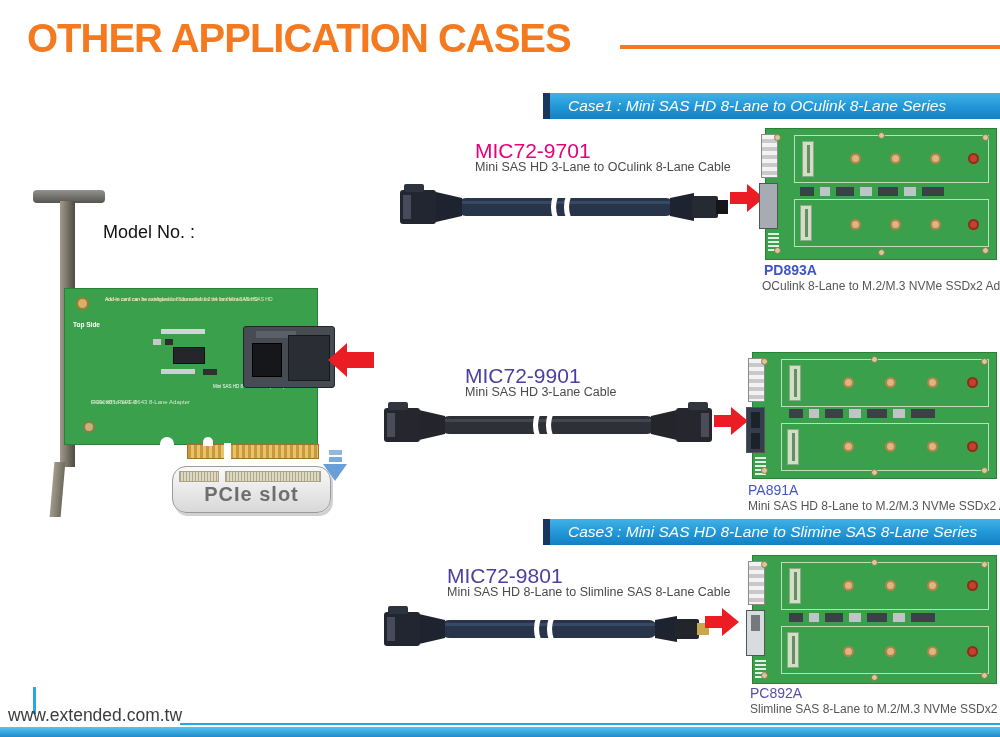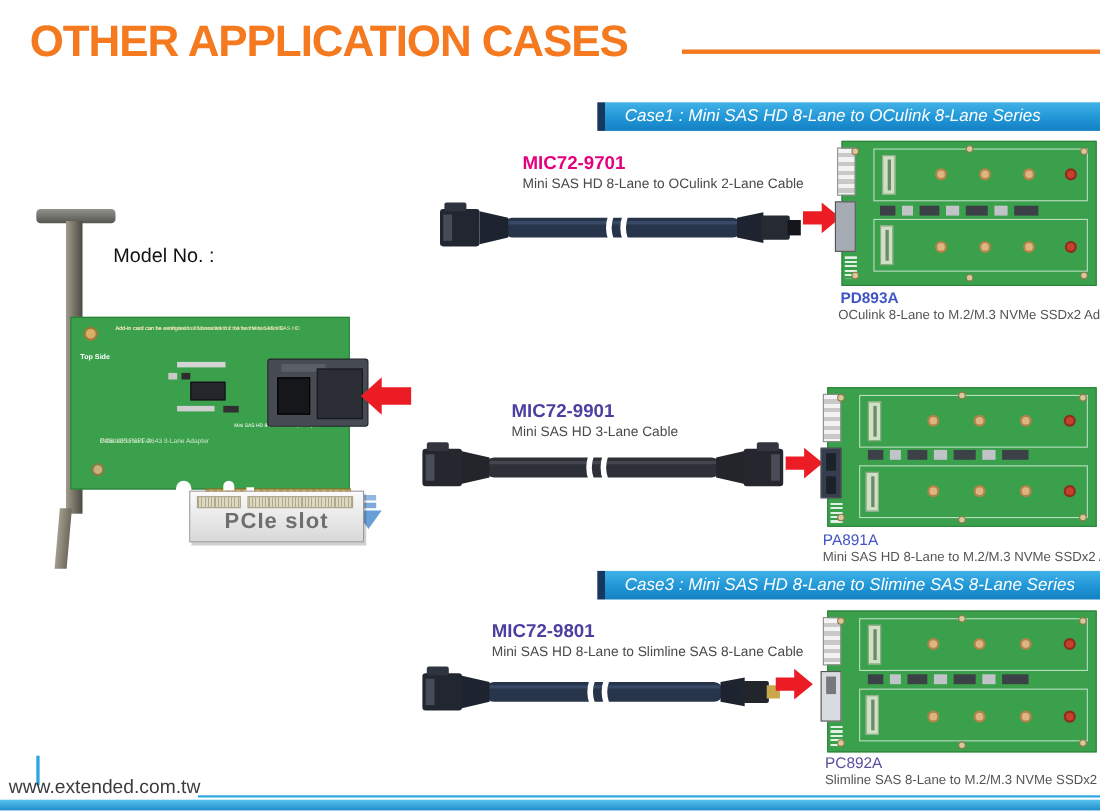--- a/index.html
+++ b/index.html
@@ -12,21 +12,21 @@
   .title-rule{position:absolute;left:620px;top:45px;width:380px;height:4px;background:#F4791F;}
 
   
   .case-banner{position:absolute;left:543px;width:457px;height:26px;box-sizing:border-box;
     background:linear-gradient(180deg,#41B2E7 0%,#2196D6 55%,#1380C3 100%);
     border-left:7px solid #17375F;color:#fff;font-style:italic;font-size:15.5px;
     display:flex;align-items:center;padding-left:18px;white-space:nowrap;}
   .banner1{top:93px;} .banner2{top:311px;} .banner3{top:519px;}
 
   
-  .cable-model{position:absolute;font-size:17px;font-weight:bold;white-space:nowrap;}
+  .cable-model{position:absolute;font-size:21px;font-weight:normal;white-space:nowrap;}
   .cable-desc{position:absolute;font-size:12.5px;color:#4a4a4a;white-space:nowrap;}
   .adapter-model{position:absolute;font-size:14px;white-space:nowrap;}
   .adapter-desc{position:absolute;font-size:12px;color:#555;white-space:nowrap;}
 
   .m1{left:475px;top:139px;} .d1{left:475px;top:160px;}
   .m2l{left:465px;top:364px;} .d2{left:465px;top:385px;}
   .m3{left:447px;top:564px;} .d3{left:447px;top:585px;}
   .am1{left:764px;top:262px;font-weight:bold;} .ad1{left:762px;top:279px;}
   .am2{left:748px;top:482px;} .ad2{left:748px;top:499px;}
   .am3{left:750px;top:685px;} .ad3{left:750px;top:702px;}
@@ -99,22 +99,22 @@
   .sas-tab{left:12px;top:4px;width:40px;height:7px;background:#5a6068;}
   .fingers{position:absolute;left:187px;top:444px;width:130px;height:13px;border:1px solid #9a7428;
      background:repeating-linear-gradient(90deg,#C89A3C 0 3px,#E9C36C 3px 6px);}
   .key-notch{position:absolute;left:224px;top:443px;width:7px;height:16px;background:#fff;}
 
   .darrow-dash{position:absolute;left:329px;width:13px;height:5px;}
   .dd1{top:450px;background:#93B7E1;} .dd2{top:457px;background:#7FA9DA;}
   .darrow-head{position:absolute;left:323px;top:464px;width:0;height:0;
      border-left:12px solid transparent;border-right:12px solid transparent;border-top:17px solid #699FD7;}
 
-  .pcie-slot{position:absolute;left:172px;top:446px;width:157px;height:45px;border:1px solid #9a9a9a;
-     border-radius:0;background:linear-gradient(180deg,#FAFAFA,#D8D8D8);box-shadow:2px 3px 0 rgba(0,0,0,.18);}
+  .pcie-slot{position:absolute;left:172px;top:466px;width:157px;height:45px;border:1px solid #9a9a9a;
+     border-radius:14px;background:linear-gradient(180deg,#FAFAFA,#D8D8D8);box-shadow:2px 3px 0 rgba(0,0,0,.18);}
   .pcie-slot .srow{position:absolute;left:6px;top:4px;height:9px;background:#DDD8C2;border:1px solid #A9A489;
      background-image:repeating-linear-gradient(90deg,rgba(120,110,70,.45) 0 1px,transparent 1px 3px);}
   .sr-a{width:38px;} .sr-b{left:52px !important;width:94px;}
   .pcie-label{position:absolute;left:0;right:0;top:16px;text-align:center;font-size:20px;
      font-weight:bold;color:#6E6E6E;letter-spacing:1px;}
 
   
   .site-tick{position:absolute;left:33px;top:687px;width:3px;height:27px;background:#2BA7E0;}
   .site-text{position:absolute;left:8px;top:705px;font-size:17.5px;color:#3c3c3c;}
   .site-rule{position:absolute;left:180px;top:723px;width:820px;height:2px;background:#2BA7E0;}
@@ -178,21 +178,21 @@
   <i class="darrow-head"></i>
 
   <div class="pcie-slot">
     <i class="srow sr-a"></i>
     <i class="srow sr-b"></i>
     <div class="pcie-label">PCIe slot</div>
   </div>
 
   <div class="case-banner banner1">Case1 : Mini SAS HD 8-Lane to OCulink 8-Lane Series</div>
   <div class="cable-model m1" style="color: rgb(229, 0, 125);">MIC72-9701</div>
-  <div class="cable-desc d1">Mini SAS HD 8-Lane to OCulink 2-Lane Cable</div>
+  <div class="cable-desc d1">Mini SAS HD 3-Lane to OCulink 8-Lane Cable</div>
 
   <svg class="cable-svg cs1" width="335" height="62" viewBox="0 0 335 62">
     <rect x="60" y="22" width="216" height="18" rx="8" fill="#27344A"></rect>
     <rect x="62" y="25" width="212" height="3" rx="1.5" fill="#3D4F6E" opacity="0.8"></rect>
     <path d="M38,16 L64,22 L64,40 L38,46 Z" fill="#1D2430"></path>
     <rect x="2" y="14" width="36" height="34" rx="3" fill="#222631"></rect>
     <rect x="6" y="8" width="20" height="8" rx="2" fill="#2E3340"></rect>
     <rect x="5" y="19" width="8" height="24" fill="#454B59"></rect>
     <path d="M272,22 L296,17 L296,45 L272,40 Z" fill="#1D2430"></path>
     <rect x="294" y="20" width="26" height="22" rx="2" fill="#262A33"></rect>

